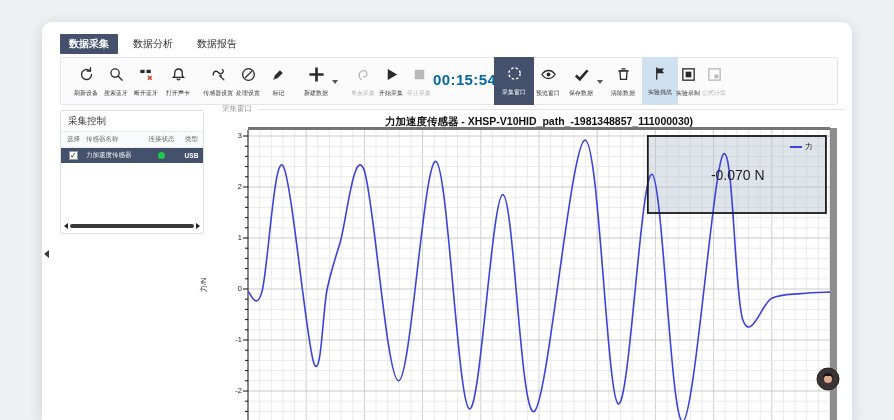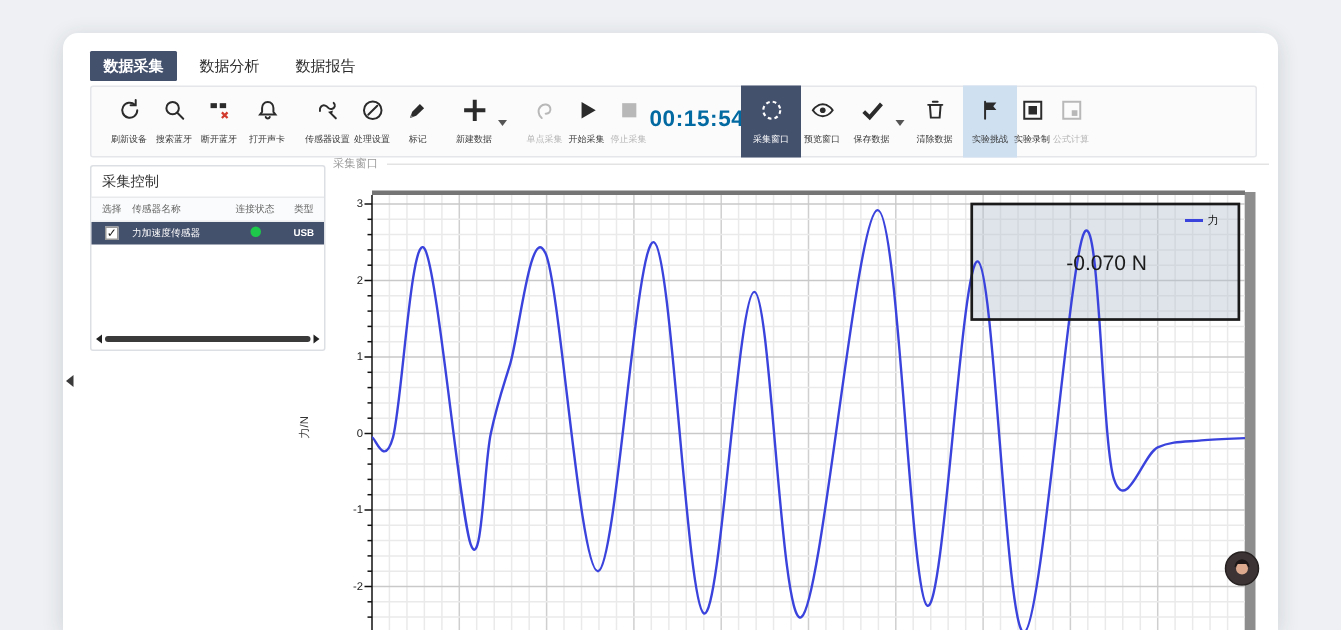--- a/index.html
+++ b/index.html
@@ -22,21 +22,21 @@
   .titem.darkbtn { background:#44516d; width:40px; height:48px; top:-1px; }
   .titem.darkbtn .lab { color:#fff; }
   .titem.bluebtn { background:#cfe0f1; width:36px; height:48px; top:-1px; }
   .caret { position:absolute; top:22px; width:0; height:0; border-left:3.5px solid transparent;
     border-right:3.5px solid transparent; border-top:4.5px solid #555; }
   #timer { position:absolute; left:372px; top:13px; width:66px; font-size:15px;
     font-weight:bold; color:#0369a1; letter-spacing:.4px; }
   
   .panel { position:absolute; background:#fff; border:1px solid #dcdfe3; border-radius:2px; }
   .ptitle { font-size:9.5px; color:#333; padding:4px 7px 3px 7px; border-bottom:1px solid #e8eaec; }
-  #ctl { left:18px; top:88px; width:157px; height:124px; }
+  #ctl { left:18px; top:88px; width:144px; height:124px; }
   .thead { display:flex; font-size:6.5px; color:#666; background:#fafbfc;
     border-bottom:1px solid #eceef0; padding:3px 0; }
   .trow { display:flex; align-items:center; font-size:6.5px; color:#fff;
     background:#44516d; height:15px; }
   .c1{width:27px;text-align:center;} .c2{width:62px;} .c3{width:40px;text-align:center;} .c4{width:25px;text-align:center;}
   .cb { display:inline-block; width:9px; height:9px; background:#fff; border:1px solid #999;
     color:#222; font-size:8px; line-height:8px; text-align:center; }
   .dot { display:inline-block; width:7px; height:7px; border-radius:50%; background:#1ec84b; }
   .hscroll { position:absolute; left:3px; right:3px; bottom:4px; height:6px;
     display:flex; align-items:center; gap:2px; }
@@ -228,20 +228,21 @@
       <div class="tri-l"></div>
       <div class="hbar"></div>
       <div class="tri-r"></div>
     </div>
   </div>
 
 
   <div id="chart">
     <div id="chart-label">采集窗口</div>
     <div id="chart-line"></div>
+    <div id="chart-title">力加速度传感器 - XHSP-V10HID_path_-1981348857_111000030)</div>
     <div id="plot-topborder"></div>
     <svg id="plot" viewBox="-6 0 588 290" preserveAspectRatio="none">
         <line x1="11.6" y1="0" x2="11.6" y2="290" stroke="#eaeaea" stroke-width="1"></line>
         <line x1="23.3" y1="0" x2="23.3" y2="290" stroke="#eaeaea" stroke-width="1"></line>
         <line x1="34.9" y1="0" x2="34.9" y2="290" stroke="#eaeaea" stroke-width="1"></line>
         <line x1="46.6" y1="0" x2="46.6" y2="290" stroke="#eaeaea" stroke-width="1"></line>
         <line x1="58.2" y1="0" x2="58.2" y2="290" stroke="#cfcfcf" stroke-width="1"></line>
         <line x1="69.8" y1="0" x2="69.8" y2="290" stroke="#eaeaea" stroke-width="1"></line>
         <line x1="81.5" y1="0" x2="81.5" y2="290" stroke="#eaeaea" stroke-width="1"></line>
         <line x1="93.1" y1="0" x2="93.1" y2="290" stroke="#eaeaea" stroke-width="1"></line>

